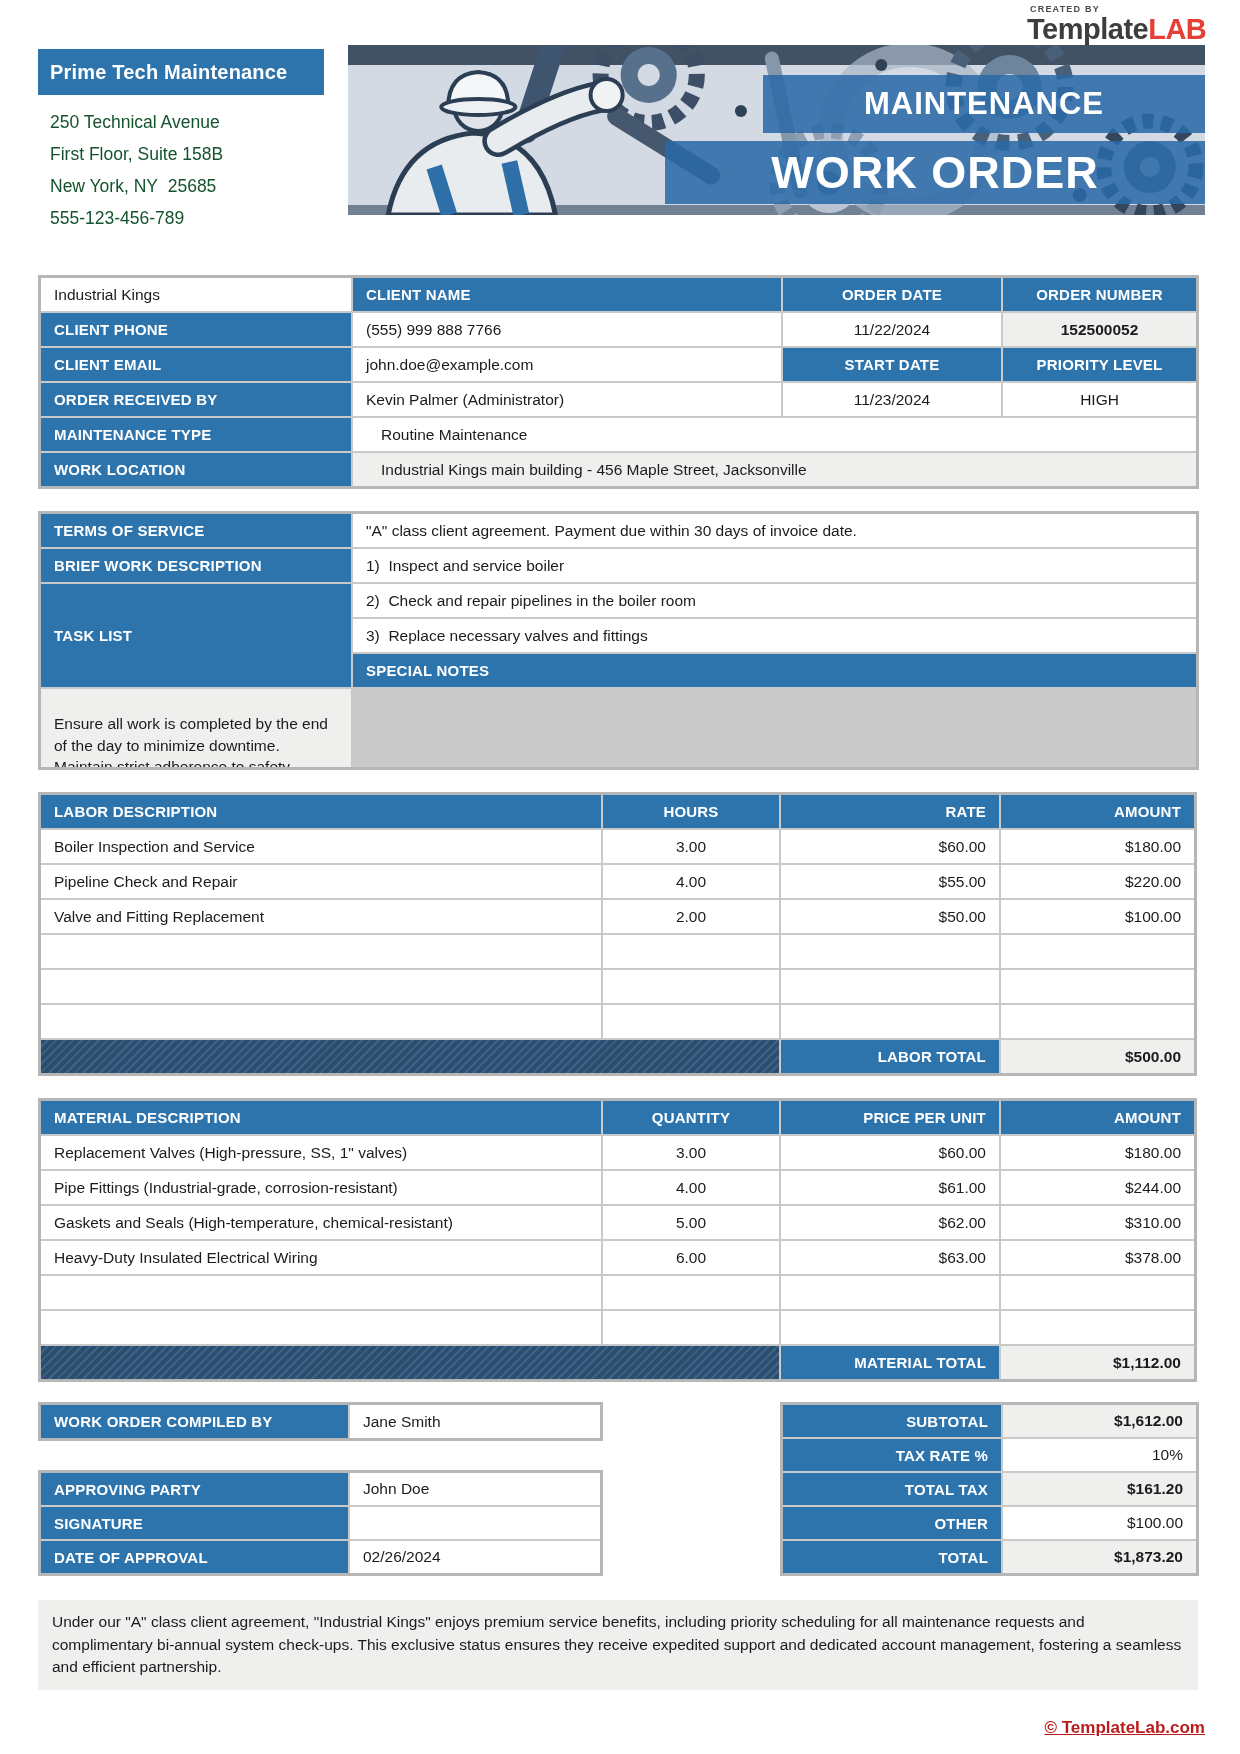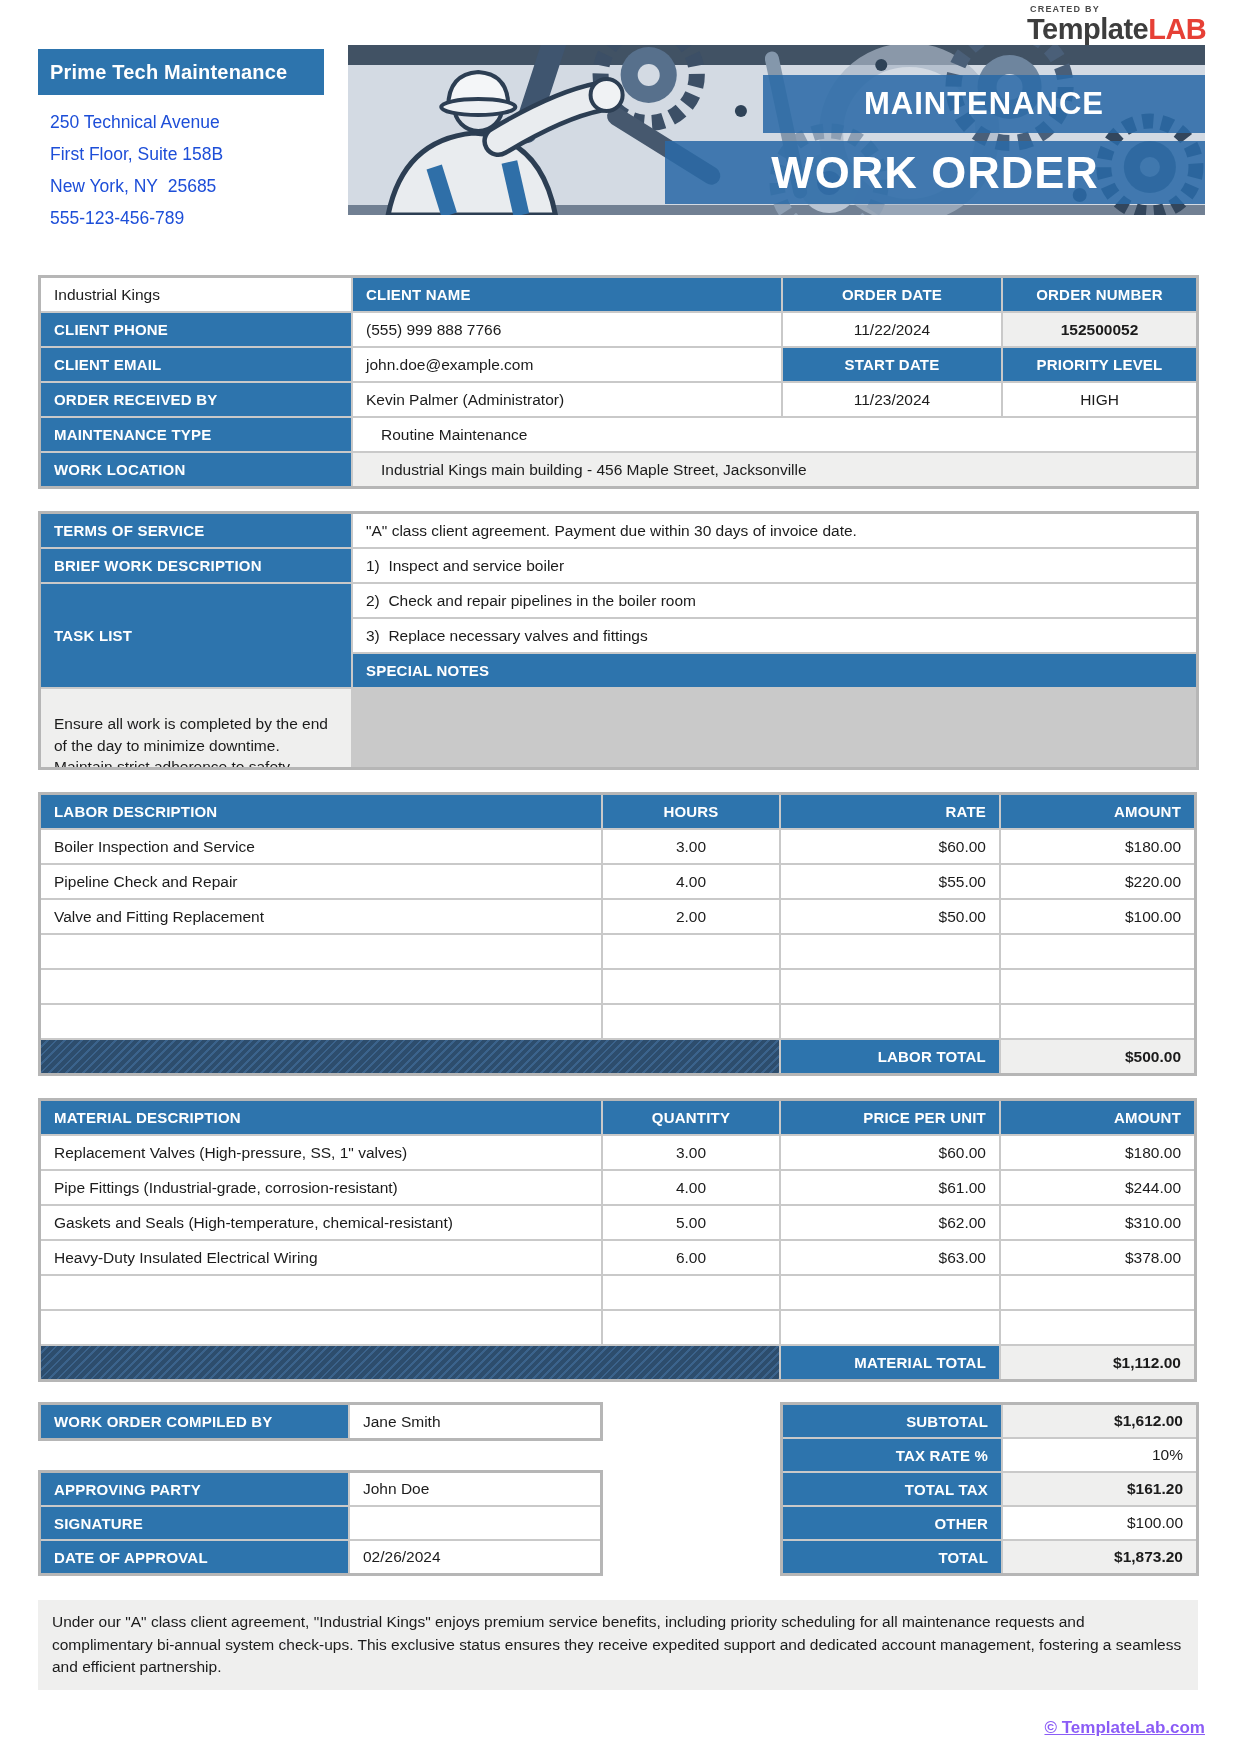--- a/index.html
+++ b/index.html
@@ -4,21 +4,21 @@
 <style>
   * { margin:0; padding:0; box-sizing:border-box; }
   html,body { background:#ffffff; }
   body { font-family:"Liberation Sans", sans-serif; color:#1b1b1b; }
   .page { position:relative; width:1240px; height:1754px; margin:0 auto; background:#ffffff; overflow:hidden; }
 
   
   .company-box { position:absolute; left:38px; top:49px; width:286px; height:46px;
     background:#2d74ad; color:#fff; font-weight:bold; font-size:20px;
     display:flex; align-items:center; padding-left:12px; letter-spacing:.2px; }
-  .company-address { position:absolute; left:50px; top:106px; font-size:17.5px; line-height:32px; color:#1d4ed8; }
+  .company-address { position:absolute; left:50px; top:106px; font-size:17.5px; line-height:32px; color:#14532d; }
   .logo { position:absolute; right:35px; top:4px; text-align:left; width:178px; }
   .logo .created-by { font-size:9px; font-weight:bold; letter-spacing:1.2px; color:#4a4a4a; margin-left:3px; }
   .logo .brand { font-size:29px; font-weight:bold; line-height:30px; color:#3d3d3d; letter-spacing:-.5px; }
   .logo .brand .lab { color:#e64036; }
 
   .banner { position:absolute; left:348px; top:45px; width:857px; height:170px; background:#d3dae3; }
   .banner svg { position:absolute; left:0; top:0; width:100%; height:100%; }
   .banner-band { position:absolute; right:0; background:rgba(43,106,166,0.87);
     display:flex; align-items:center; justify-content:center; color:#fff; font-weight:bold; }
   .band-1 { top:30px; width:442px; height:58px; font-size:31px; letter-spacing:1px; }
@@ -44,21 +44,21 @@
   .approval-tbl { left:38px; top:1470px; grid-template-columns:307px 250px; grid-auto-rows:32px; }
   .totals-tbl   { left:780px; top:1402px; grid-template-columns:218px 193px; grid-auto-rows:32px; }
 
   .span-right { grid-column:2 / 5;padding-left:28px; }
   .tasklist-label { grid-row:3 / 6;text-align:center; }
 
   
   .footer-note { position:absolute; left:38px; top:1600px; width:1160px; background:#efefee;
     padding:11px 14px; font-size:15.5px; line-height:22.5px; color:#1b1b1b; }
   .copyright { position:absolute; right:35px; top:1718px; font-size:17px; font-weight:bold;
-    text-decoration:underline; color:#8b5cf6; }
+    text-decoration:underline; color:#b91c1c; }
 </style>
 </head>
 <body>
 
 <div class="page">
 
   <div class="company-box">Prime Tech Maintenance</div>
   <div class="company-address">
     <div>250 Technical Avenue</div>
     <div>First Floor, Suite 158B</div>

